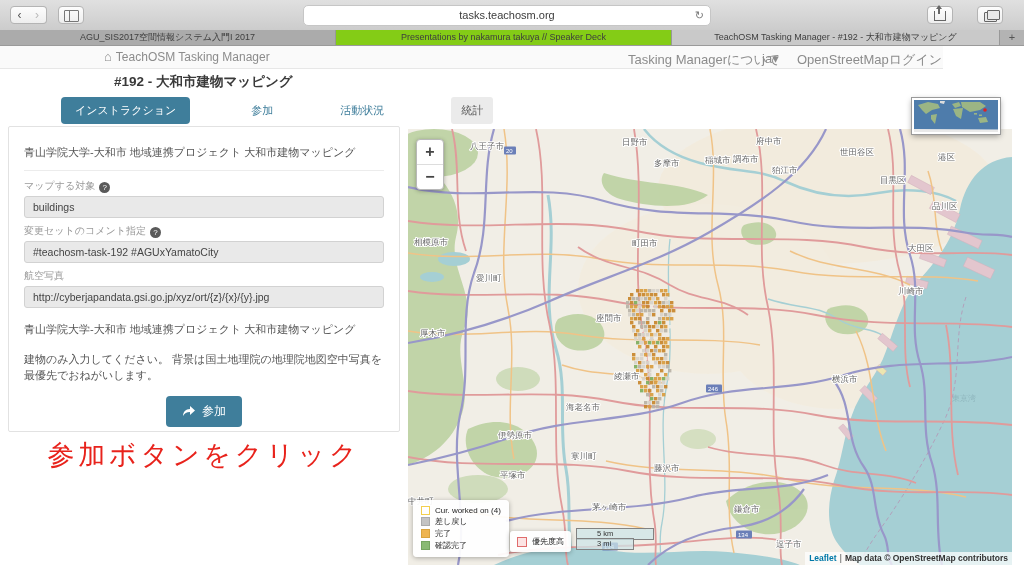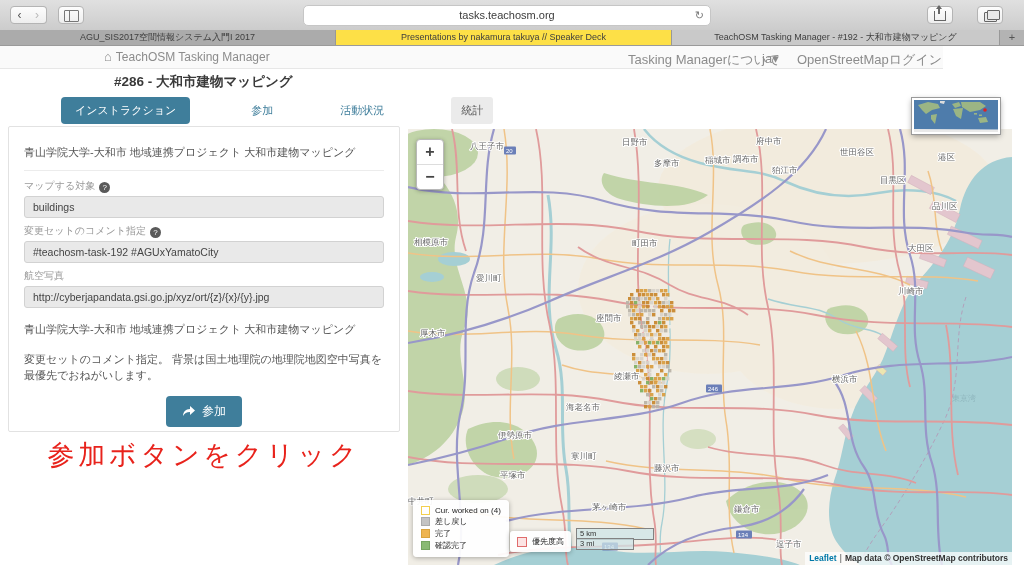--- a/index.html
+++ b/index.html
@@ -32,21 +32,21 @@
   .tabs-glyph{display:inline-block;position:relative;top:3px;width:11px;height:8px;
               border:1px solid #666;border-radius:1px;background:#e9e9e9;}
   .tabs-glyph::after{content:"";position:absolute;left:2px;top:-3px;width:11px;height:8px;
               border:1px solid #666;border-radius:1px;background:#e9e9e9;}
 
   .tabstrip{position:absolute;left:0;top:30px;width:1024px;height:15px;background:#aeaeae;
             border-bottom:1px solid #9a9a9a;display:flex;}
   .btab{height:15px;font-size:9px;color:#3e3e3e;text-align:center;line-height:15px;
         border-right:1px solid #989898;overflow:hidden;white-space:nowrap;box-sizing:border-box;}
   .btab.t1{width:336px;background:#ababab;}
-  .btab.t2{width:336px;background:#fde047;}
+  .btab.t2{width:336px;background:#84cc16;}
   .btab.t3{width:328px;background:#c9c9c9;}
   .btab.plus{width:24px;background:#b3b3b3;font-size:11px;color:#555;border-right:none;}
 
   
   .site-header{position:absolute;left:0;top:46px;width:943px;height:22px;background:#fafafa;
                border-bottom:1px solid #e7e7e7;}
   .brand{position:absolute;left:104px;top:3px;font-size:12px;color:#8c8c8c;}
   .home-ico{font-size:13px;color:#8c8c8c;margin-right:4px;}
   .hnav{position:absolute;top:5px;font-size:13px;color:#8c8c8c;white-space:nowrap;}
   .hnav.about{left:628px;}
@@ -94,21 +94,21 @@
   .lg-row{display:flex;align-items:center;gap:5px;margin:1px 0;}
   .lg-sq{width:9px;height:9px;border:1.5px solid #999;box-sizing:border-box;}
   .lg-txt{font-size:8px;color:#222;white-space:nowrap;}
 
   .prio{position:absolute;left:102px;bottom:13px;background:rgba(255,255,255,.93);border-radius:3px;
         box-shadow:0 1px 5px rgba(0,0,0,.3);padding:5px 7px;display:flex;align-items:center;gap:5px;}
   .prio .lg-sq{width:10px;height:10px;}
 
   .scale{position:absolute;left:168px;bottom:15px;}
   .sc-box{background:rgba(206,228,231,.75);border:1.5px solid #828282;box-sizing:border-box;
-          font-size:7.5px;color:#333;padding:0 0 0 3px;line-height:9px;}
+          font-size:7.5px;color:#333;padding:0 0 0 20px;line-height:9px;}
   .sc-km{width:78px;height:12px;}
   .sc-mi{width:58px;height:12px;margin-top:-1.5px;}
 
   .attrib{position:absolute;right:0;bottom:0;height:13px;background:rgba(255,255,255,.72);
           font-size:8.5px;color:#333;line-height:13px;padding:0 4px;white-space:nowrap;font-weight:bold;}
   .attrib .lf{color:#0078a8;}
   .attrib .dv{color:#888;margin:0 3px;}
 
   .minimap{position:absolute;left:912px;top:98px;width:84px;height:32px;border:2px solid #fff;
            outline:1px solid #9a9a9a;box-shadow:0 2px 6px rgba(0,0,0,.4);background:#4e7cab;z-index:5;}
@@ -137,40 +137,40 @@
     <div class="btab plus">+</div>
   </div>
 
   <div class="site-header">
     <div class="brand"><span class="home-ico">⌂</span><span>TeachOSM Tasking Manager</span></div>
     <div class="hnav about">Tasking Managerについて</div>
     <div class="hnav lang"><span>ja</span><span>▾</span></div>
     <div class="hnav login">OpenStreetMapログイン</div>
   </div>
 
-  <div class="proj-title">#286 - 大和市建物マッピング</div>
+  <div class="proj-title">#192 - 大和市建物マッピング</div>
 
   <div class="ptabs">
     <div class="ptab active">インストラクション</div>
     <div class="ptab">参加</div>
     <div class="ptab">活動状況</div>
     <div class="ptab box">統計</div>
   </div>
 
   <div class="panel">
     <div class="p-intro">青山学院大学-大和市 地域連携プロジェクト 大和市建物マッピング</div>
     <hr>
     <div class="f-label"><span>マップする対象</span><span class="help-dot">?</span></div>
     <div class="f-input">buildings</div>
     <div class="f-label"><span>変更セットのコメント指定</span><span class="help-dot">?</span></div>
     <div class="f-input">#teachosm-task-192 #AGUxYamatoCity</div>
     <div class="f-label"><span>航空写真</span></div>
     <div class="f-input">http://cyberjapandata.gsi.go.jp/xyz/ort/{z}/{x}/{y}.jpg</div>
     <div class="p-para">青山学院大学-大和市 地域連携プロジェクト 大和市建物マッピング</div>
-    <div class="p-para">変更セットのコメント指定。 背景は国土地理院の地理院地図空中写真を最優先でおねがいします。</div>
+    <div class="p-para">建物のみ入力してください。 背景は国土地理院の地理院地図空中写真を最優先でおねがいします。</div>
     <div class="join-row">
       <button class="join-btn">
         <svg width="13" height="11" viewBox="0 0 13 11">
             <path d="M8 0 L13 4.5 L8 9 L8 6 C4.5 6 2.5 7.5 1 10 C1.2 6 3.5 3.2 8 3 Z" fill="#ffffff"></path>
           </svg>
         <span>参加</span>
       </button>
     </div>
     <div class="annotation">参加ボタンをクリック</div>
   </div>

